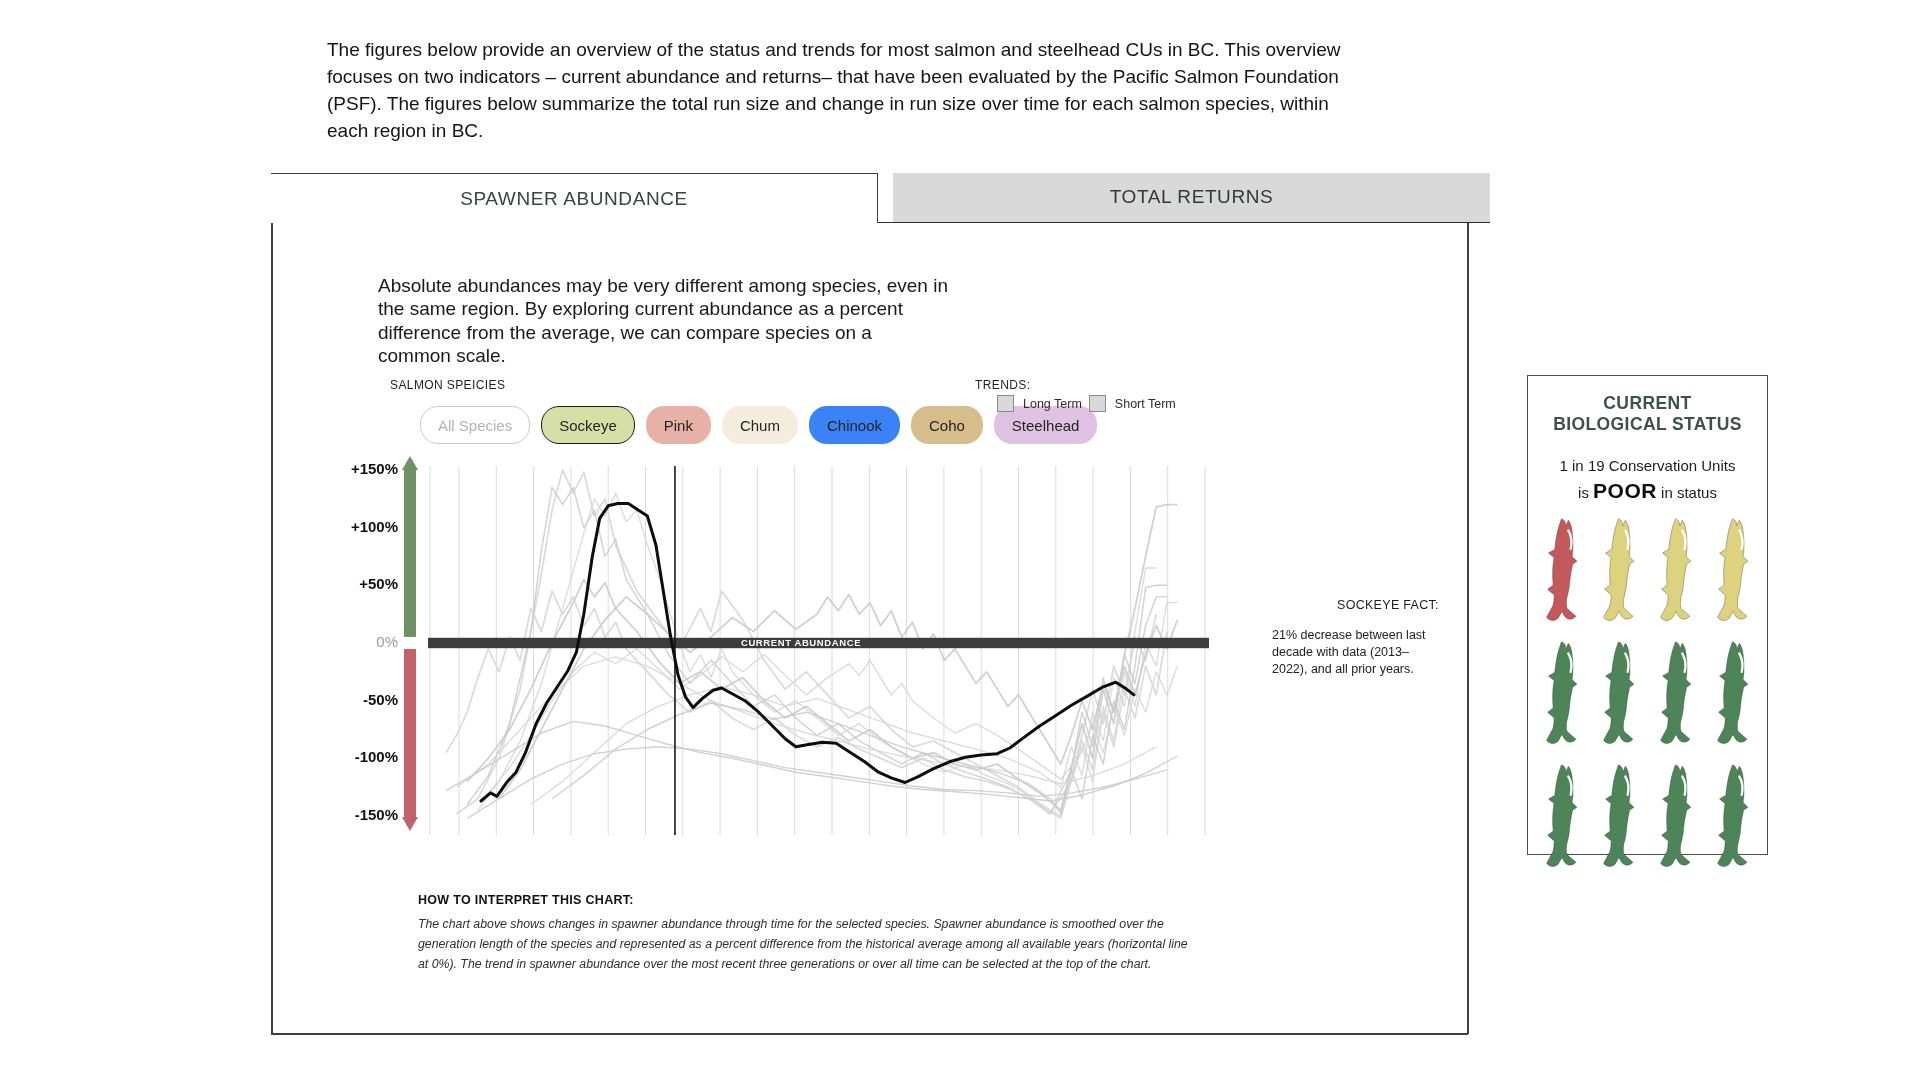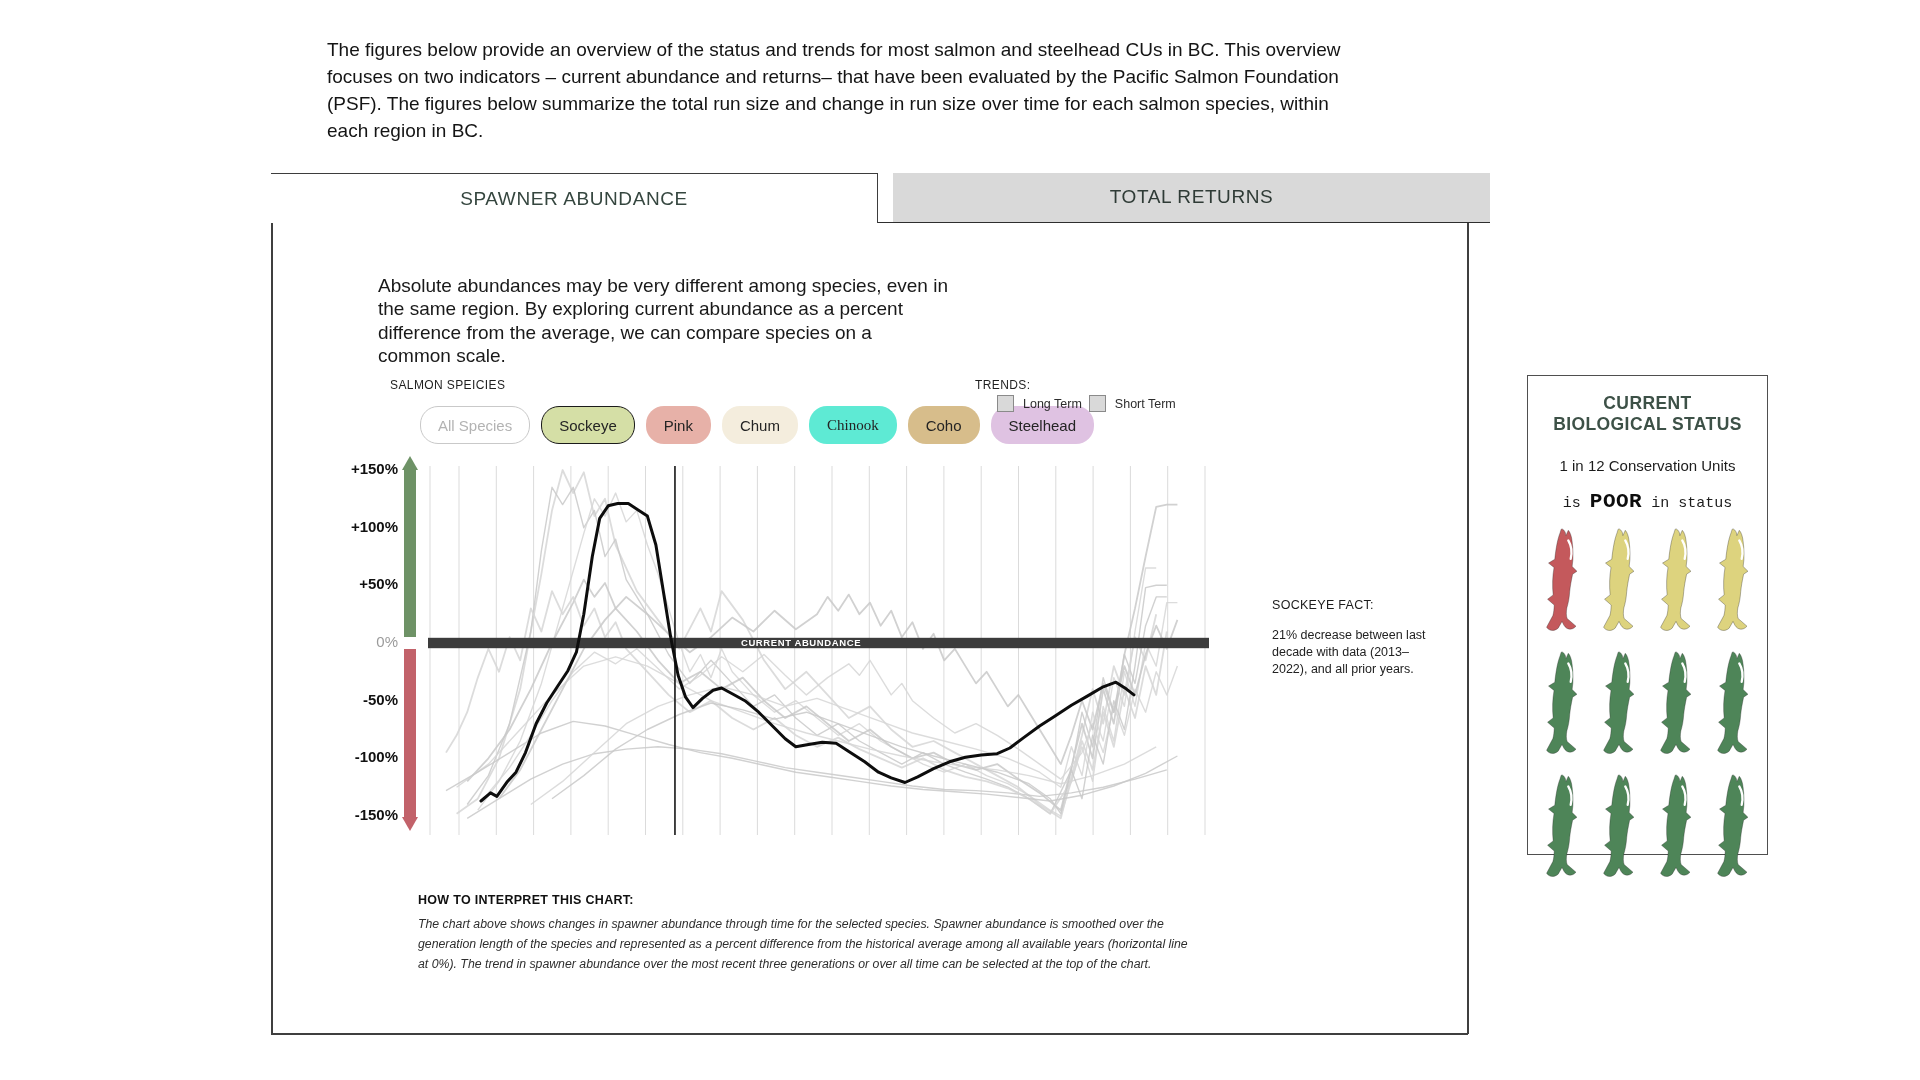--- a/index.html
+++ b/index.html
@@ -54,35 +54,35 @@
 
   
   .xticks{left:428px;top:845px;width:790px;height:24px;}
   .xtick{position:absolute;transform:translateX(-50%);font-size:17px;color:#1a1a1a;}
 
   
   .band-label{left:711px;top:637px;width:180px;height:11px;text-align:center;
     font-size:9.5px;font-weight:bold;letter-spacing:.6px;color:#ffffff;line-height:11px;}
 
   
-  .fact-title{left:1272px;top:598px;font-size:12.5px;letter-spacing:.3px;color:#1c1c1c;}
+  .fact-title{left:1337px;top:598px;font-size:12.5px;letter-spacing:.3px;color:#1c1c1c;}
   .fact-text{left:1272px;top:627px;width:172px;font-size:12.5px;line-height:1.35;color:#222;}
 
   
   .interp-title{left:418px;top:893px;font-size:12.5px;font-weight:600;letter-spacing:.3px;color:#111;}
   .interp-text{left:418px;top:915px;width:778px;font-size:12.3px;font-style:italic;
     line-height:1.62;color:#2e2e2e;}
 
   
   .status-panel{left:1527px;top:375px;width:241px;height:480px;border:1px solid #4f4f4f;
     box-sizing:border-box;text-align:center;}
   .status-title{margin-top:17px;font-size:17.5px;font-weight:bold;color:#3d5147;
     letter-spacing:.4px;line-height:1.22;}
   .status-sub{margin-top:21px;font-size:15px;color:#1c1c1c;}
-  .status-line{margin-top:16px;font-size:15px;color:#1c1c1c;font-family:Liberation Mono, monospace;}
+  .status-line{margin-top:5px;font-size:15px;color:#1c1c1c;}
   .status-word{font-size:21px;font-weight:bold;color:#0d0d0d;letter-spacing:.5px;}
   .fish-grid{display:grid;grid-template-columns:repeat(4,57px);justify-content:center;
     row-gap:13px;margin-top:13px;}
 </style>
 </head>
 <body>
 
 <div id="page">
 
   <div class="abs intro">The figures below provide an overview of the status and trends for most salmon and steelhead CUs in BC. This overview focuses on two indicators – current abundance and returns– that have been evaluated by the Pacific Salmon Foundation (PSF). The figures below summarize the total run size and change in run size over time for each salmon species, within each region in BC.</div>
@@ -100,21 +100,21 @@
   </div>
 
   <div class="abs panel-desc">Absolute abundances may be very different among species, even in the same region. By exploring current abundance as a percent difference from the average, we can compare species on a common scale.</div>
 
   <div class="abs small-caps-label" style="left:390px;top:378px;">SALMON SPEICIES</div>
   <div class="abs chip-row">
       <div class="chip muted" style="background: rgb(255, 255, 255);">All Species</div>
       <div class="chip selected" style="background: rgb(213, 223, 166);">Sockeye</div>
       <div class="chip" style="background: rgb(231, 177, 168);">Pink</div>
       <div class="chip" style="background: rgb(244, 237, 221);">Chum</div>
-      <div class="chip" style="background: #5eead4; font-family: Liberation Serif, serif;">Chinook</div>
+      <div class="chip" style="background: #3b82f6;">Chinook</div>
       <div class="chip" style="background: rgb(215, 189, 139);">Coho</div>
       <div class="chip" style="background: rgb(223, 194, 226);">Steelhead</div>
     </div>
 
   <div class="abs small-caps-label" style="left:975px;top:378px;">TRENDS:</div>
   <div class="abs trend-col">
       <div class="trend-row">
         <span class="cbx"></span>
         <span class="cbx-label">Long Term</span>
       </div>
@@ -184,21 +184,21 @@
   <div class="abs fact-text">21% decrease between last decade with data (2013–2022), and all prior years.</div>
 
   <div class="abs interp-title">HOW TO INTERPRET THIS CHART:</div>
   <div class="abs interp-text">The chart above shows changes in spawner abundance through time for the selected species. Spawner abundance is smoothed over the generation length of the species and represented as a percent difference from the historical average among all available years (horizontal line at 0%).  The trend in spawner abundance over the most recent three generations or over all time can be selected at the top of the chart.</div>
 
   <div class="abs status-panel">
     <div class="status-title">
       <div>CURRENT</div>
       <div>BIOLOGICAL STATUS</div>
     </div>
-    <div class="status-sub">1 in 12 Conservation Units</div>
+    <div class="status-sub">1 in 19 Conservation Units</div>
     <div class="status-line">
       <span>is</span>
       <span class="status-word">POOR</span>
       <span>in status</span>
     </div>
     <div class="fish-grid">
         <div><svg viewBox="0 0 54 110" width="53" height="106">
             <path d="M26 3 C27.5 3 29 4.5 30 7 L30.5 10 L33 4.5 C35 6.5 36.5 11 37 16 C38 24 38.5 33 37 42 L42 47 L37.5 50 C36 57 35 63 34.5 68 C34 75 33 80 31.5 85 C30.8 89 30.8 93 31.8 96 L41 104 C37 108.5 31.5 108 28.5 103 L26.5 99 L22.5 106 C18 110 12.5 108.5 10.5 105 L17 93 C18 89.5 18.2 86 18.4 82 L11.5 76 L17.3 71.5 C16.3 62 16.6 52 18.2 43 L12.5 38.5 L19 34.5 C20 24 22 13 24.5 7 C25 5 25.5 3.5 26 3 Z" fill="#c4595c" stroke="rgba(40,40,40,.35)" stroke-width="1"></path>
             <path d="M33 15 C36.5 21 37 28 35.5 34" fill="none" stroke="#ffffff" stroke-width="2.4" stroke-linecap="round"></path>
           </svg></div>

